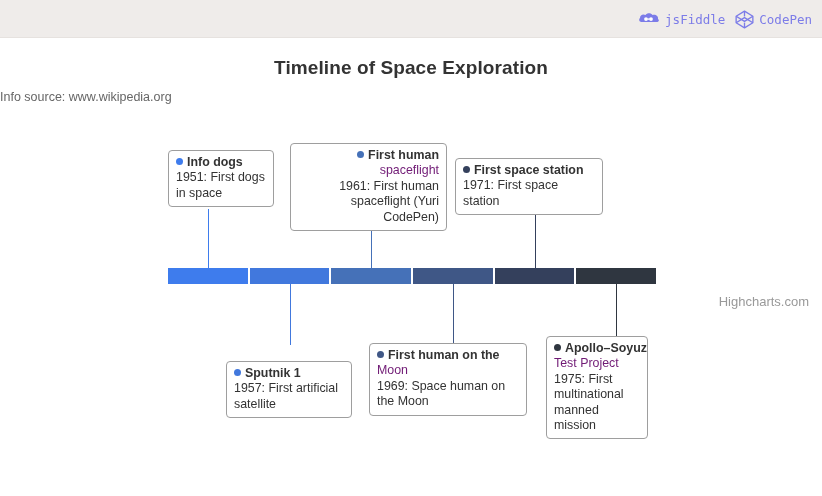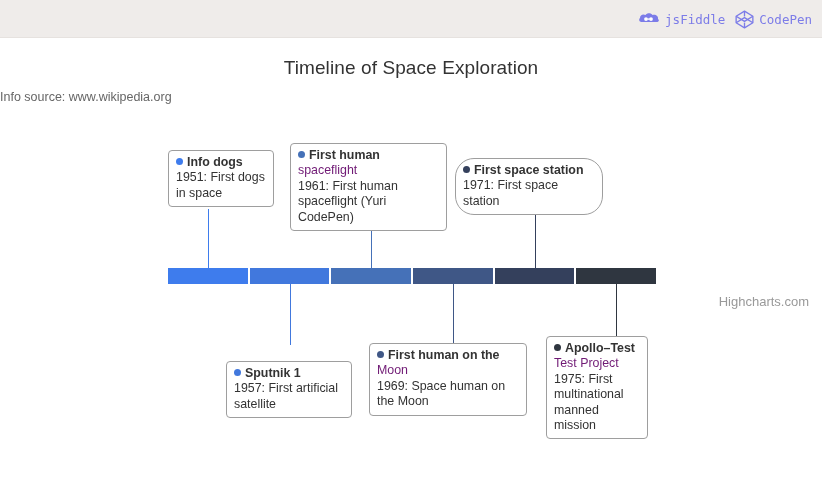--- a/index.html
+++ b/index.html
@@ -36,21 +36,21 @@
     text-decoration: none;
     cursor: pointer;
   }
   .ext-link svg { display: block; }
 
   
   .chart-title {
     position: absolute; left: 0; top: 57px;
     width: 822px; text-align: center;
     font-size: 19px; color: #333333;
-    font-weight: normal;
+    font-weight: bold;
     letter-spacing: .1px;
   }
   .chart-subtitle {
     position: absolute; left: 0; top: 90px;
     width: 822px; text-align: left;
     font-size: 12.5px; color: #666666;
   }
 
   
   .axis-bar {
@@ -168,36 +168,36 @@
     </div>
   <div id="boxes">
       <div class="tl-box" style="left: 168px; top: 150px; width: 106px;">
         <div class="tl-head"><span class="dot" style="background: rgb(62, 124, 237);"></span><span>Info dogs</span></div>
         <div class="tl-desc">1951: First dogs in space</div>
       </div>
       <div class="tl-box" style="left: 226px; top: 345px; width: 126px; margin-top: 16px;">
         <div class="tl-head"><span class="dot" style="background: rgb(65, 120, 221);"></span><span>Sputnik 1</span></div>
         <div class="tl-desc">1957: First artificial satellite</div>
       </div>
-      <div class="tl-box" style="left: 290px; top: 143px; width: 157px;">
+      <div class="tl-box" style="left: 290px; top: 143px; width: 157px; text-align: right;">
         <div class="tl-head"><span class="dot" style="background: rgb(69, 113, 184);"></span><span>First human</span></div>
         <div class="tl-sub">spaceflight</div>
         <div class="tl-desc">1961: First human spaceflight (Yuri CodePen)</div>
       </div>
       <div class="tl-box" style="left: 369px; top: 343px; width: 158px;">
         <div class="tl-head"><span class="dot" style="background: rgb(63, 87, 134);"></span><span>First human on the</span></div>
         <div class="tl-sub">Moon</div>
         <div class="tl-desc">1969: Space human on the Moon</div>
       </div>
-      <div class="tl-box" style="left: 455px; top: 158px; width: 148px; border-radius: 19px;">
+      <div class="tl-box" style="left: 455px; top: 158px; width: 148px;">
         <div class="tl-head"><span class="dot" style="background: rgb(52, 64, 92);"></span><span>First space station</span></div>
         <div class="tl-desc">1971: First space station</div>
       </div>
       <div class="tl-box" style="left: 546px; top: 336px; width: 102px;">
-        <div class="tl-head"><span class="dot" style="background: rgb(47, 54, 64);"></span><span>Apollo–Test</span></div>
+        <div class="tl-head"><span class="dot" style="background: rgb(47, 54, 64);"></span><span>Apollo–Soyuz</span></div>
         <div class="tl-sub">Test Project</div>
         <div class="tl-desc">1975: First multinational manned mission</div>
       </div>
     </div>
 
   <div class="credits">Highcharts.com</div>
 
 </div>
 
 </body></html>

